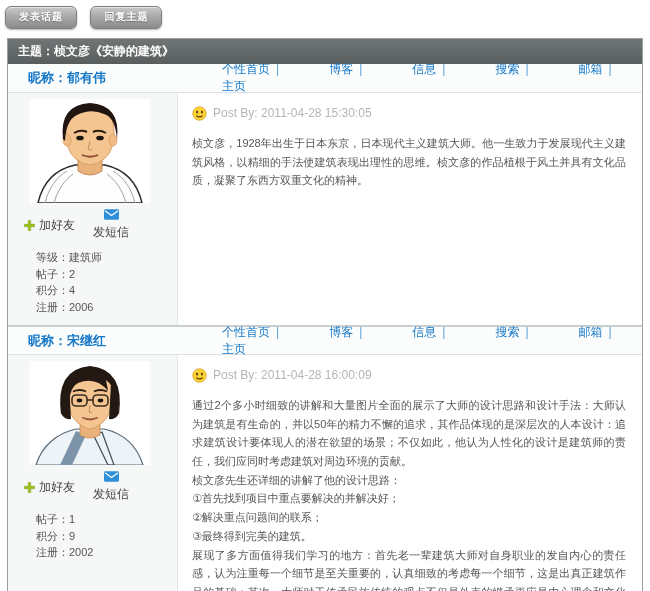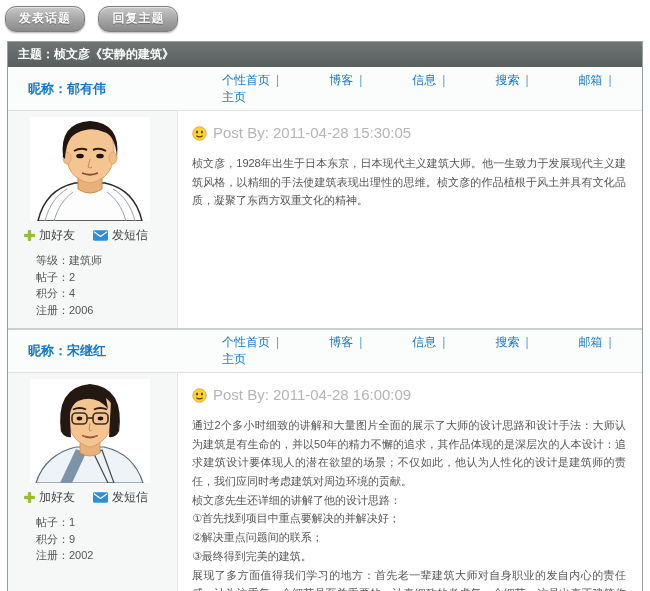--- a/index.html
+++ b/index.html
@@ -4,54 +4,54 @@
 <style>
   * { box-sizing: border-box; }
   html,body { margin:0; padding:0; }
   body {
     width:650px; height:591px; overflow:hidden; background:#fff;
     font-family:"Liberation Sans","DejaVu Sans",sans-serif;
   }
   .toolbar { padding:6px 0 0 5px; }
   .pill-btn {
     display:inline-block; padding:3px 13px 4px; margin-right:9px;
-    border-radius:11px; border:1px solid #7f7f7f;
+    border-radius:6px; border:1px solid #7f7f7f;
     background:linear-gradient(#c9c9c9,#a9a9a9 45%,#8b8b8b);
     box-shadow:inset 0 1px 0 rgba(255,255,255,.55), 0 1px 2px rgba(0,0,0,.3);
-    color:#fff; font-size:12px; font-weight:bold; letter-spacing:1px; cursor:pointer;
+    color:#fff; font-size:10px; font-weight:bold; letter-spacing:1px; cursor:pointer;
     text-shadow:0 1px 1px rgba(0,0,0,.35);
   }
   .panel { margin:9px 7px 0; border:1px solid #9aa0a0; background:#fff; }
   .titlebar {
     background:linear-gradient(#707575,#585d5d);
     color:#fff; font-size:12px; font-weight:bold; padding:4px 10px 4px;
   }
   .post-header {
     display:flex; align-items:center; background:#fbfcfc;
-    border-bottom:1px solid #dde1e1; height:44px;
+    border-bottom:1px solid #dde1e1; height:29px;
   }
   .post-header + .post-header, .post-section + .post-section .post-header { border-top:1px solid #c9cece; }
   .nick-cell { flex:0 0 170px; padding-left:20px; font-size:13px; font-weight:bold; color:#1778c8; }
   .plinks { font-size:12px; color:#1778c8; }
   .plinks a { color:#1778c8; text-decoration:none; cursor:pointer;margin-left:44px; }
   .plinks .sep { color:#5d9fd6; margin:0 6px; }
   .post-body { display:flex; align-items:stretch; border-bottom:1px solid #c9cece; }
   .post-section:last-of-type .post-body { border-bottom:none; }
   .sidebar {
     flex:0 0 170px; background:#f6f7f7; border-right:1px solid #e3e6e6;
     padding:6px 0 10px;
   }
   .avatar-box { width:120px; height:104px; background:#fff; margin:0 0 6px 22px; }
   .friend-row { display:flex; align-items:center; margin:4px 0 8px 16px; font-size:12px; color:#444; }
   .friend-link { display:flex; align-items:center; gap:4px; cursor:pointer; color:#444; }
-  .friend-link + .friend-link { margin-left:18px; }
+  .friend-link + .friend-link { margin-left:18px;flex-direction:column; }
   .stats { margin:0 0 0 13px; font-size:11px; color:#555; line-height:1.5; }
   .stats div { white-space:nowrap;margin-left:15px; }
   .content { flex:1 1 auto; background:#fff; padding:10px 16px 10px 14px; }
-  .postby { display:flex; align-items:flex-end; gap:6px; color:#b5b5b5; font-size:15px; margin:3px 0 13px; }
+  .postby { display:flex; align-items:flex-start; gap:6px; color:#b5b5b5; font-size:12px; margin:3px 0 13px; }
   .content p {
     margin:0; font-size:11px; color:#555; line-height:1.7; text-align:justify;
   }
   .content.tall { min-height:288px; }
   .content.short { min-height:150px; }
   .ico { display:inline-block; line-height:0; }
 </style>
 </head>
 <body>
 

